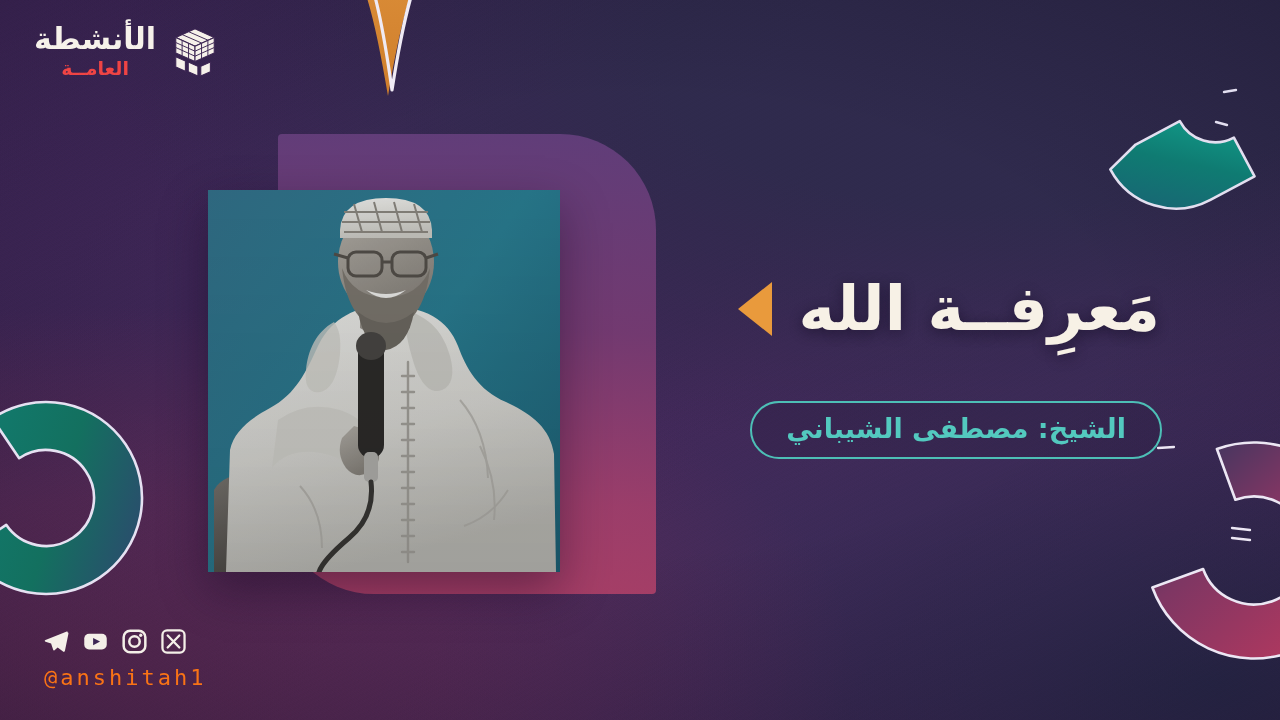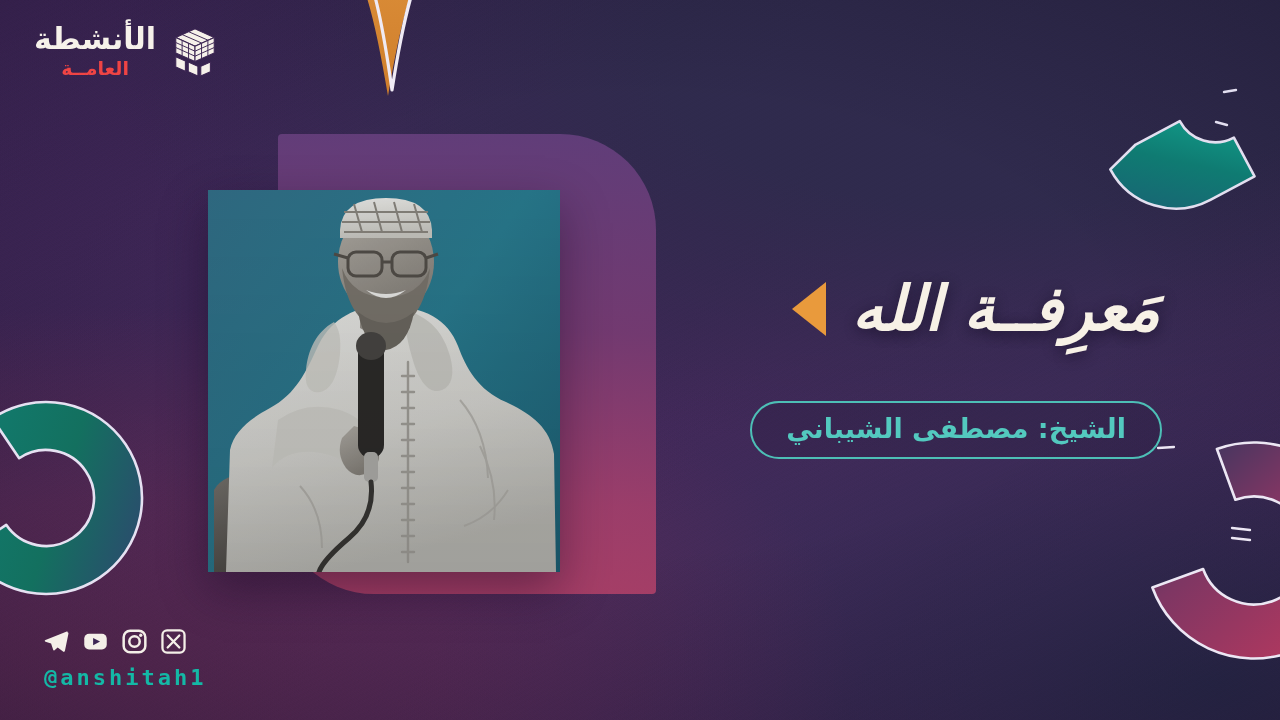--- a/index.html
+++ b/index.html
@@ -122,21 +122,20 @@
 
   
   .title-row {
     position: absolute;
     right: 120px;
     top: 272px;
     display: flex;
     align-items: center;
     gap: 26px;
     direction: rtl;
-    font-style: italic;
   }
   .title-text {
     color: #f7f1e6;
     font-size: 62px;
     font-weight: 700;
     letter-spacing: -1px;
     white-space: nowrap;
     text-shadow: 0 3px 14px rgba(12,6,24,.45);
   }
   .title-arrow {
@@ -174,25 +173,25 @@
     direction: ltr;
   }
   .social-icons {
     display: flex;
     align-items: center;
     gap: 14px;
     margin-bottom: 11px;
   }
   .social-icons .ico { width: 25px; height: 25px; display: block; }
   .handle {
-    color: #14b8a6;
+    color: #f97316;
     font-family: "DejaVu Sans Mono", "Liberation Mono", monospace;
     font-size: 22px;
     letter-spacing: 3px;
-    font-weight: 700;
+    font-weight: 400;
   }
 </style>
 </head>
 <body>
 
 <div class="stage">
 
   <div class="bg-base"></div>
   <div class="bg-noise"></div>
   <div class="bg-vignette"></div>

